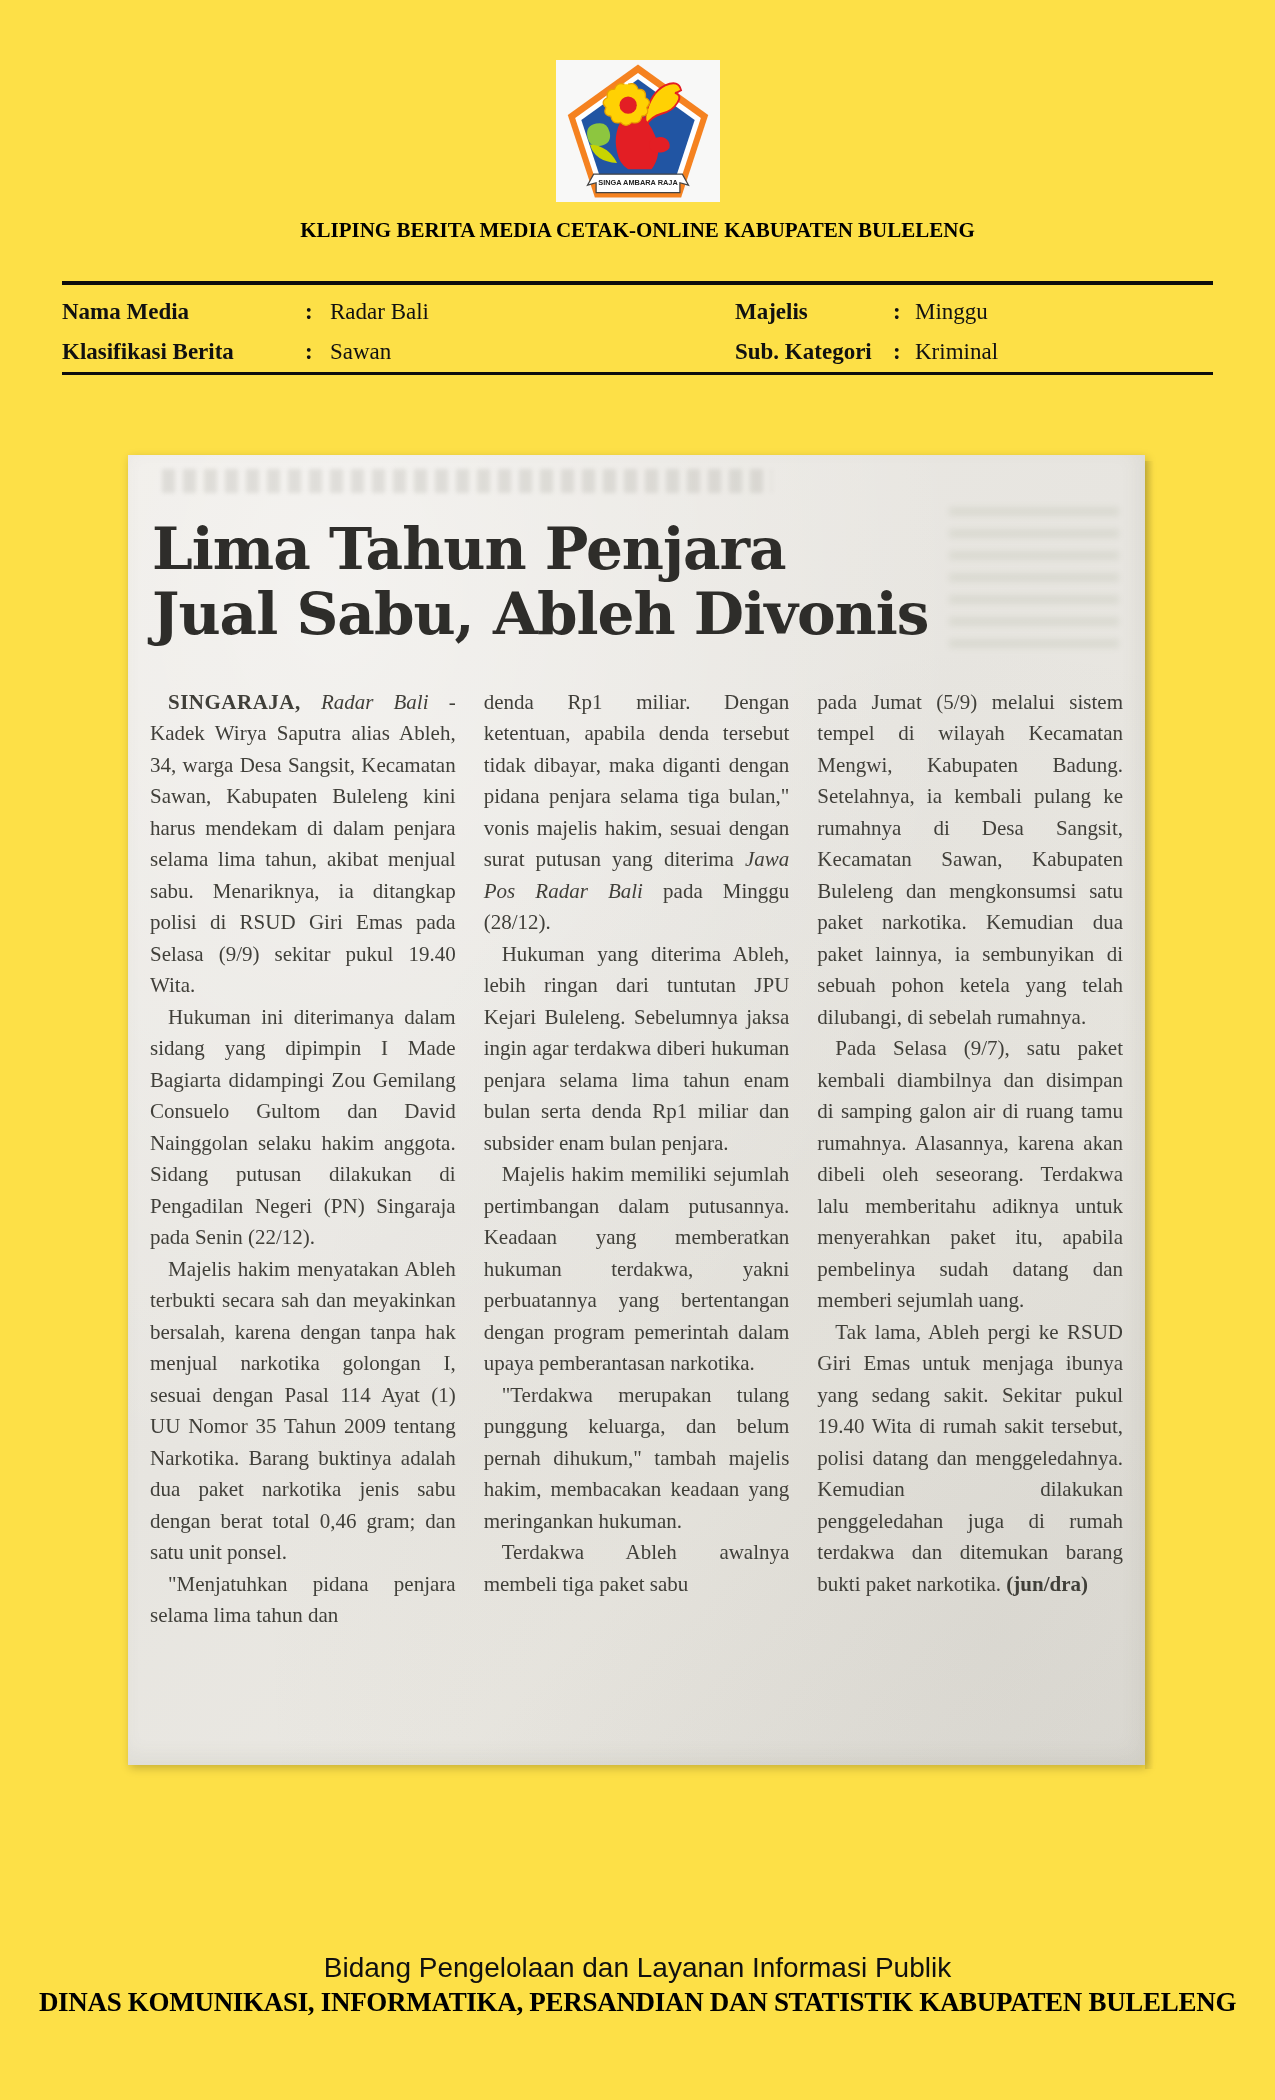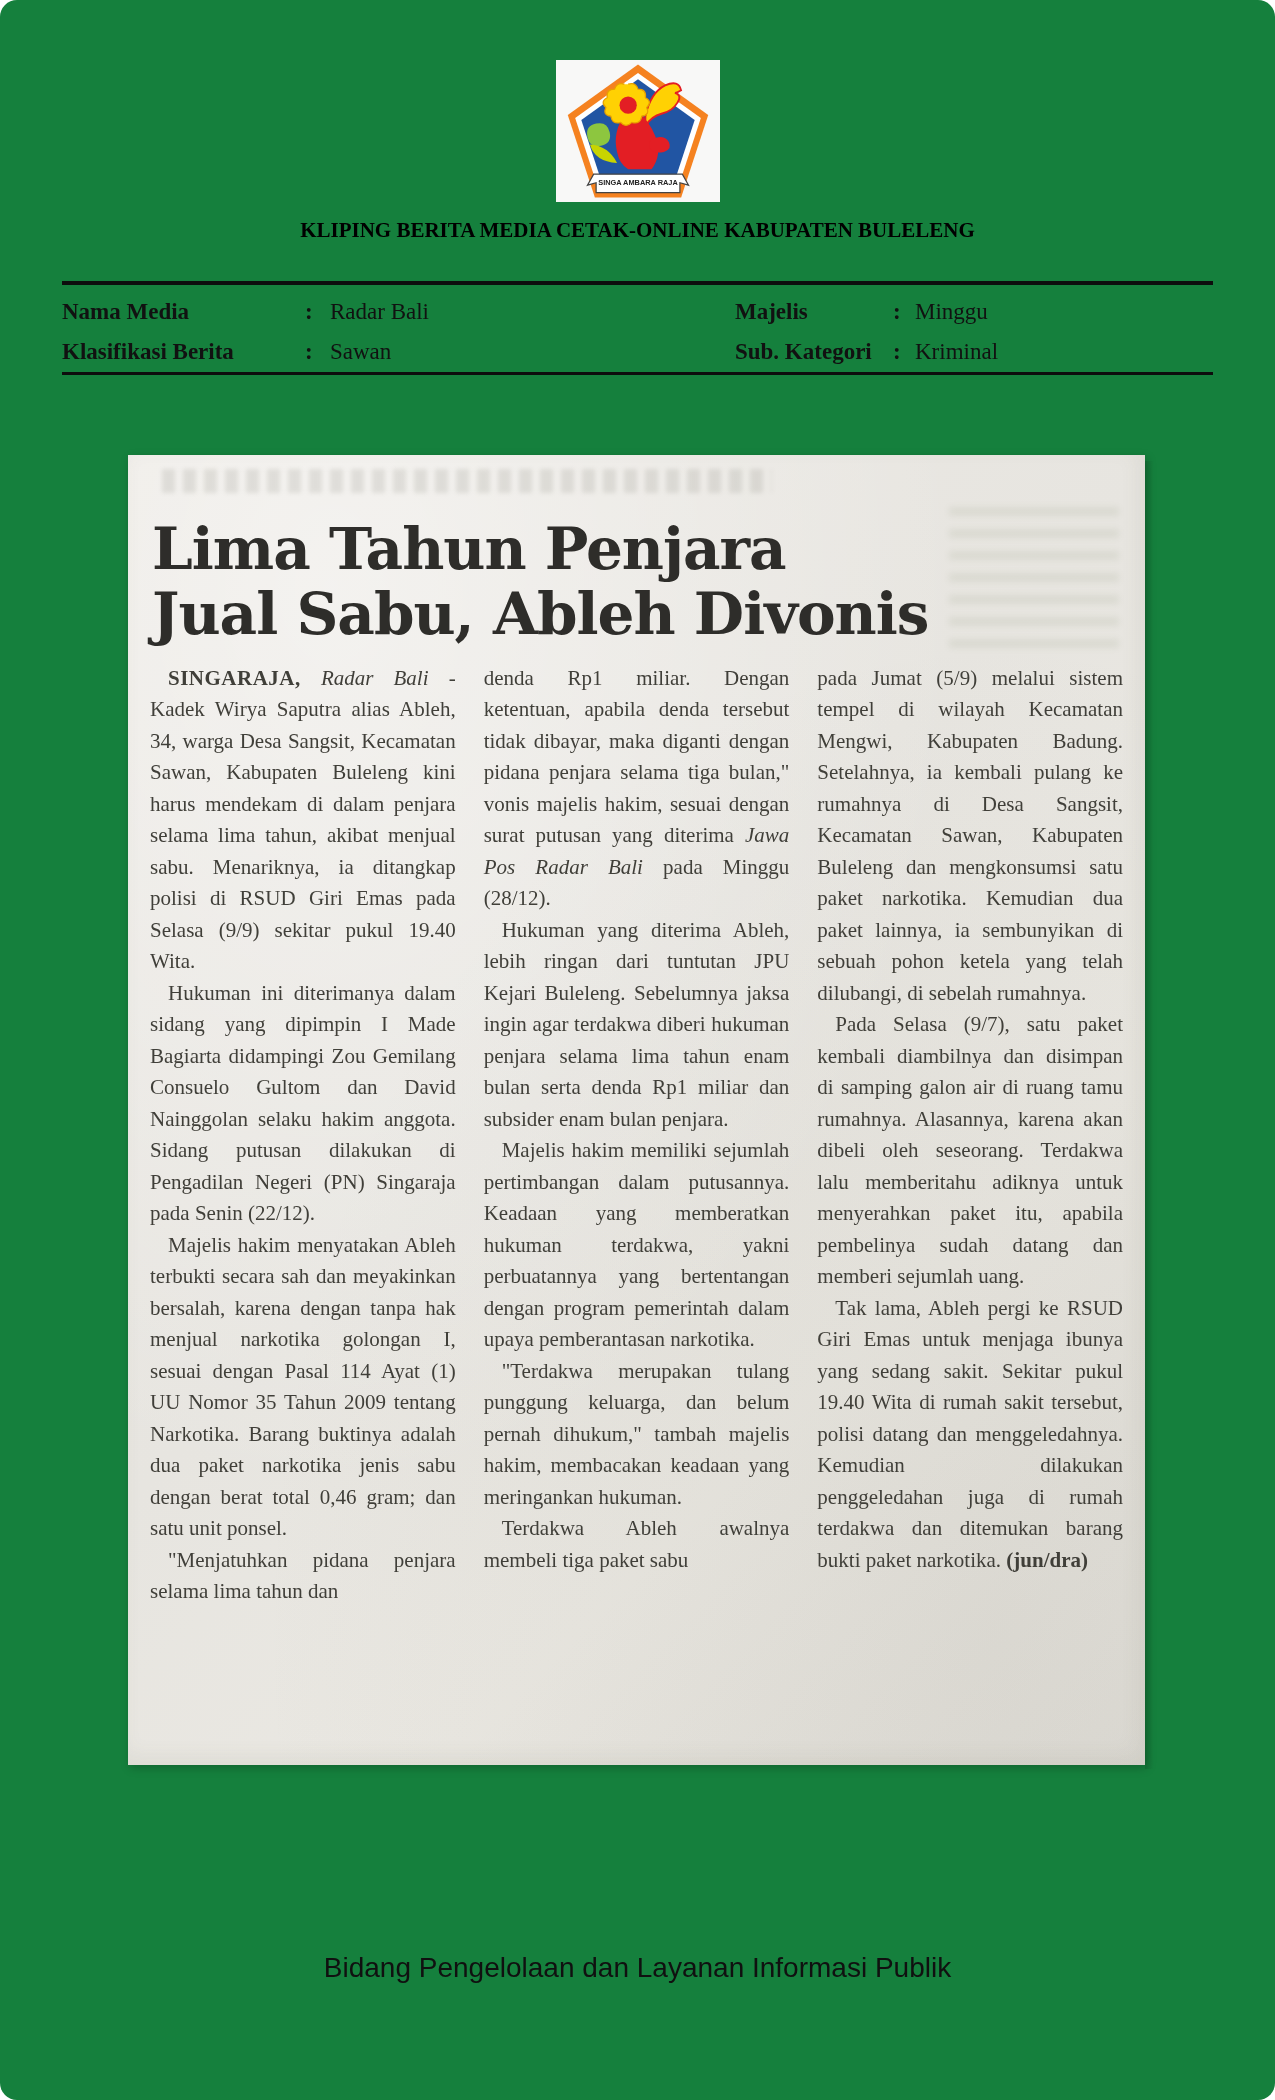--- a/index.html
+++ b/index.html
@@ -3,21 +3,21 @@
 <meta charset="utf-8">
 <style>
   html,body { margin:0; padding:0; }
   body {
     width:1275px; height:2100px;
     background:#ffffff;
     font-family:"Liberation Serif", serif;
     position:relative;
     overflow:hidden;
   }
-  .page { position:absolute; inset:0; background:#15803d;border-radius:17px; }
+  .page { position:absolute; inset:0; background:#fde047; }
 
   
   .logo-box {
     position:absolute; top:60px; left:50%; transform:translateX(-50%);
     width:164px; height:142px; background:#f8f8f7;
     display:flex; align-items:center; justify-content:center;
   }
   .main-title {
     position:absolute; top:218px; left:0; width:100%;
     text-align:center;
@@ -66,21 +66,21 @@
     background:repeating-linear-gradient(180deg,#6b7a52 0 9px, transparent 9px 22px);
   }
   .headline {
     margin:26px 0 0 2px;
     font-family:"DejaVu Serif", serif;
     font-weight:bold;
     font-size:58px; line-height:1.12;
     color:#2e2d2a; letter-spacing:-1px;
   }
   .columns {
-    display:flex; gap:28px; margin-top:16px;
+    display:flex; gap:28px; margin-top:40px;
   }
   .col {
     flex:1 1 0; min-width:0;
     font-family:"Liberation Serif", serif;
     font-size:21px; line-height:31.5px;
     color:#403f39;
     text-align:justify;
   }
   .col p { margin:0; }
   .col p.ind { text-indent:18px; }
@@ -177,14 +177,15 @@
 
       <div class="col">
         <p>pada Jumat (5/9) melalui sistem tempel di wilayah Kecamatan Mengwi, Kabupaten Badung. Setelahnya, ia kembali pulang ke rumahnya di Desa Sangsit, Kecamatan Sawan, Kabupaten Buleleng dan mengkonsumsi satu paket narkotika. Kemudian dua paket lainnya, ia sembunyikan di sebuah pohon ketela yang telah dilubangi, di sebelah rumahnya.</p>
         <p class="ind">Pada Selasa (9/7), satu paket kembali diambilnya dan disimpan di samping galon air di ruang tamu rumahnya. Alasannya, karena akan dibeli oleh seseorang. Terdakwa lalu memberitahu adiknya untuk menyerahkan paket itu, apabila pembelinya sudah datang dan memberi sejumlah uang.</p>
         <p class="ind"><span>Tak lama, Ableh pergi ke RSUD Giri Emas untuk menjaga ibunya yang sedang sakit. Sekitar pukul 19.40 Wita di rumah sakit tersebut, polisi datang dan menggeledahnya. Kemudian dilakukan penggeledahan juga di rumah terdakwa dan ditemukan barang bukti paket narkotika. </span><span class="byline">(jun/dra)</span></p>
       </div>
     </div>
   </div>
 
   <div class="footer-line1">Bidang Pengelolaan dan Layanan Informasi Publik</div>
+  <div class="footer-line2">DINAS KOMUNIKASI, INFORMATIKA, PERSANDIAN DAN STATISTIK KABUPATEN BULELENG</div>
 
 </div>
 
 </body></html>

